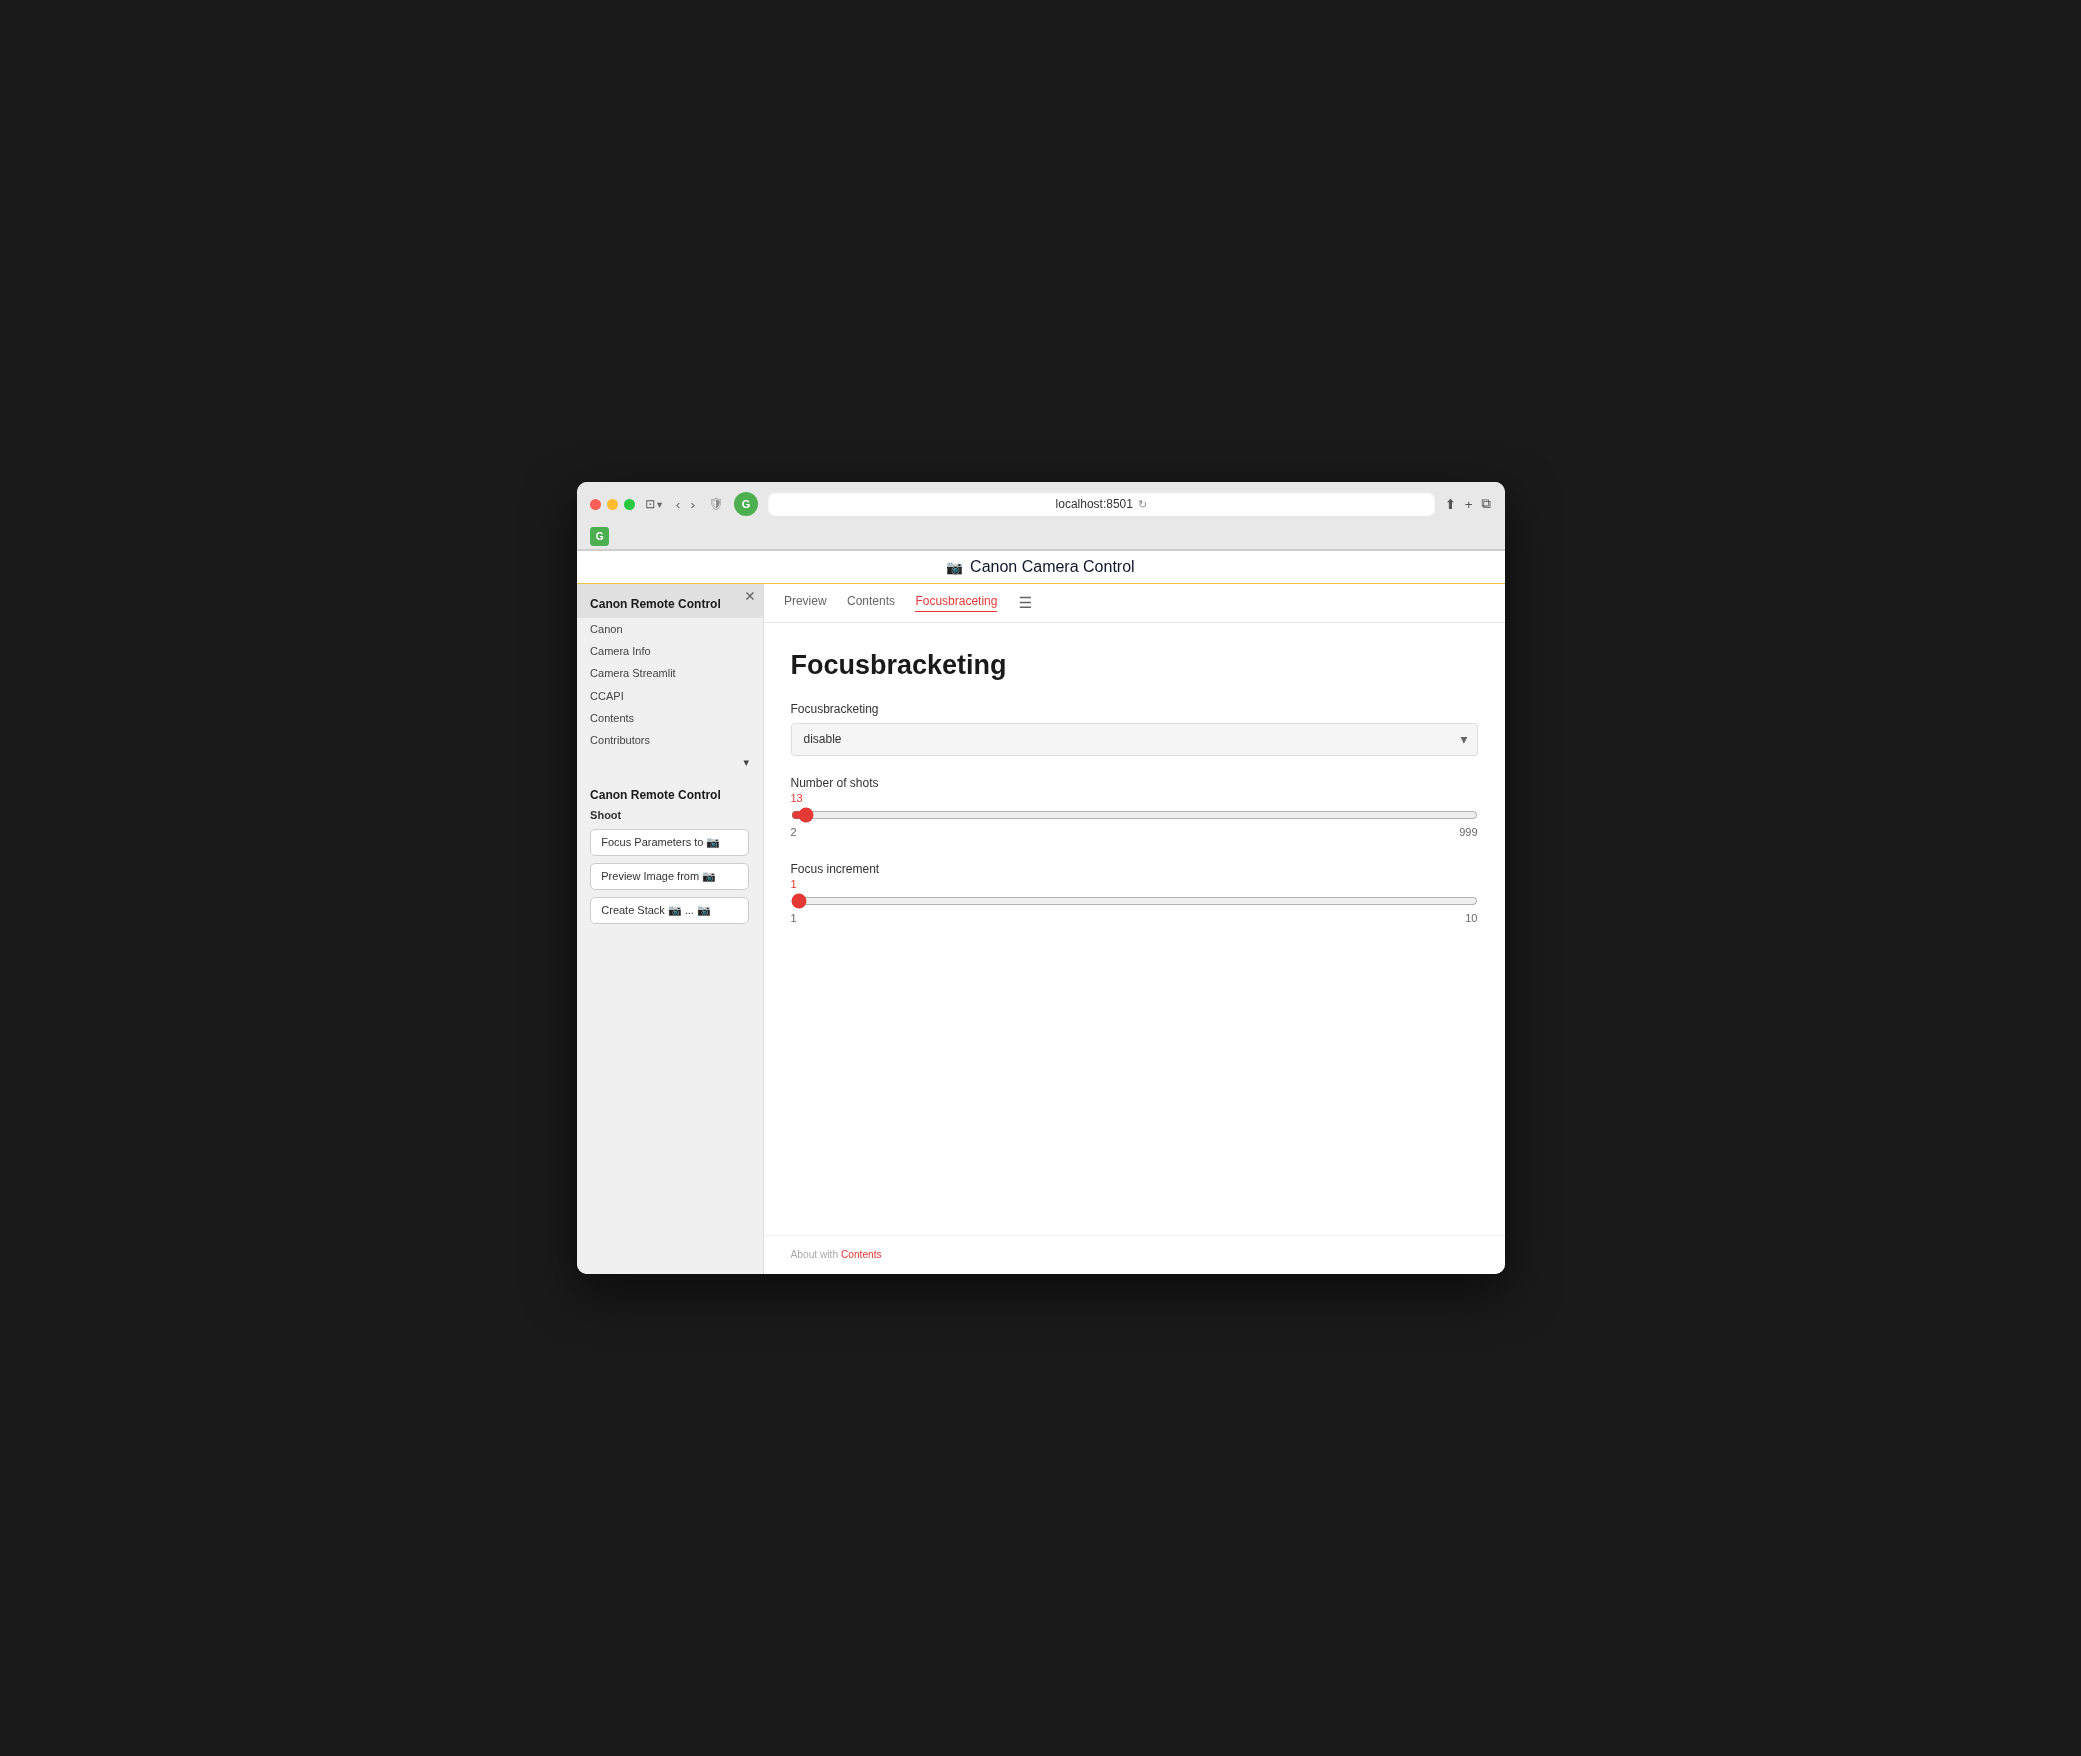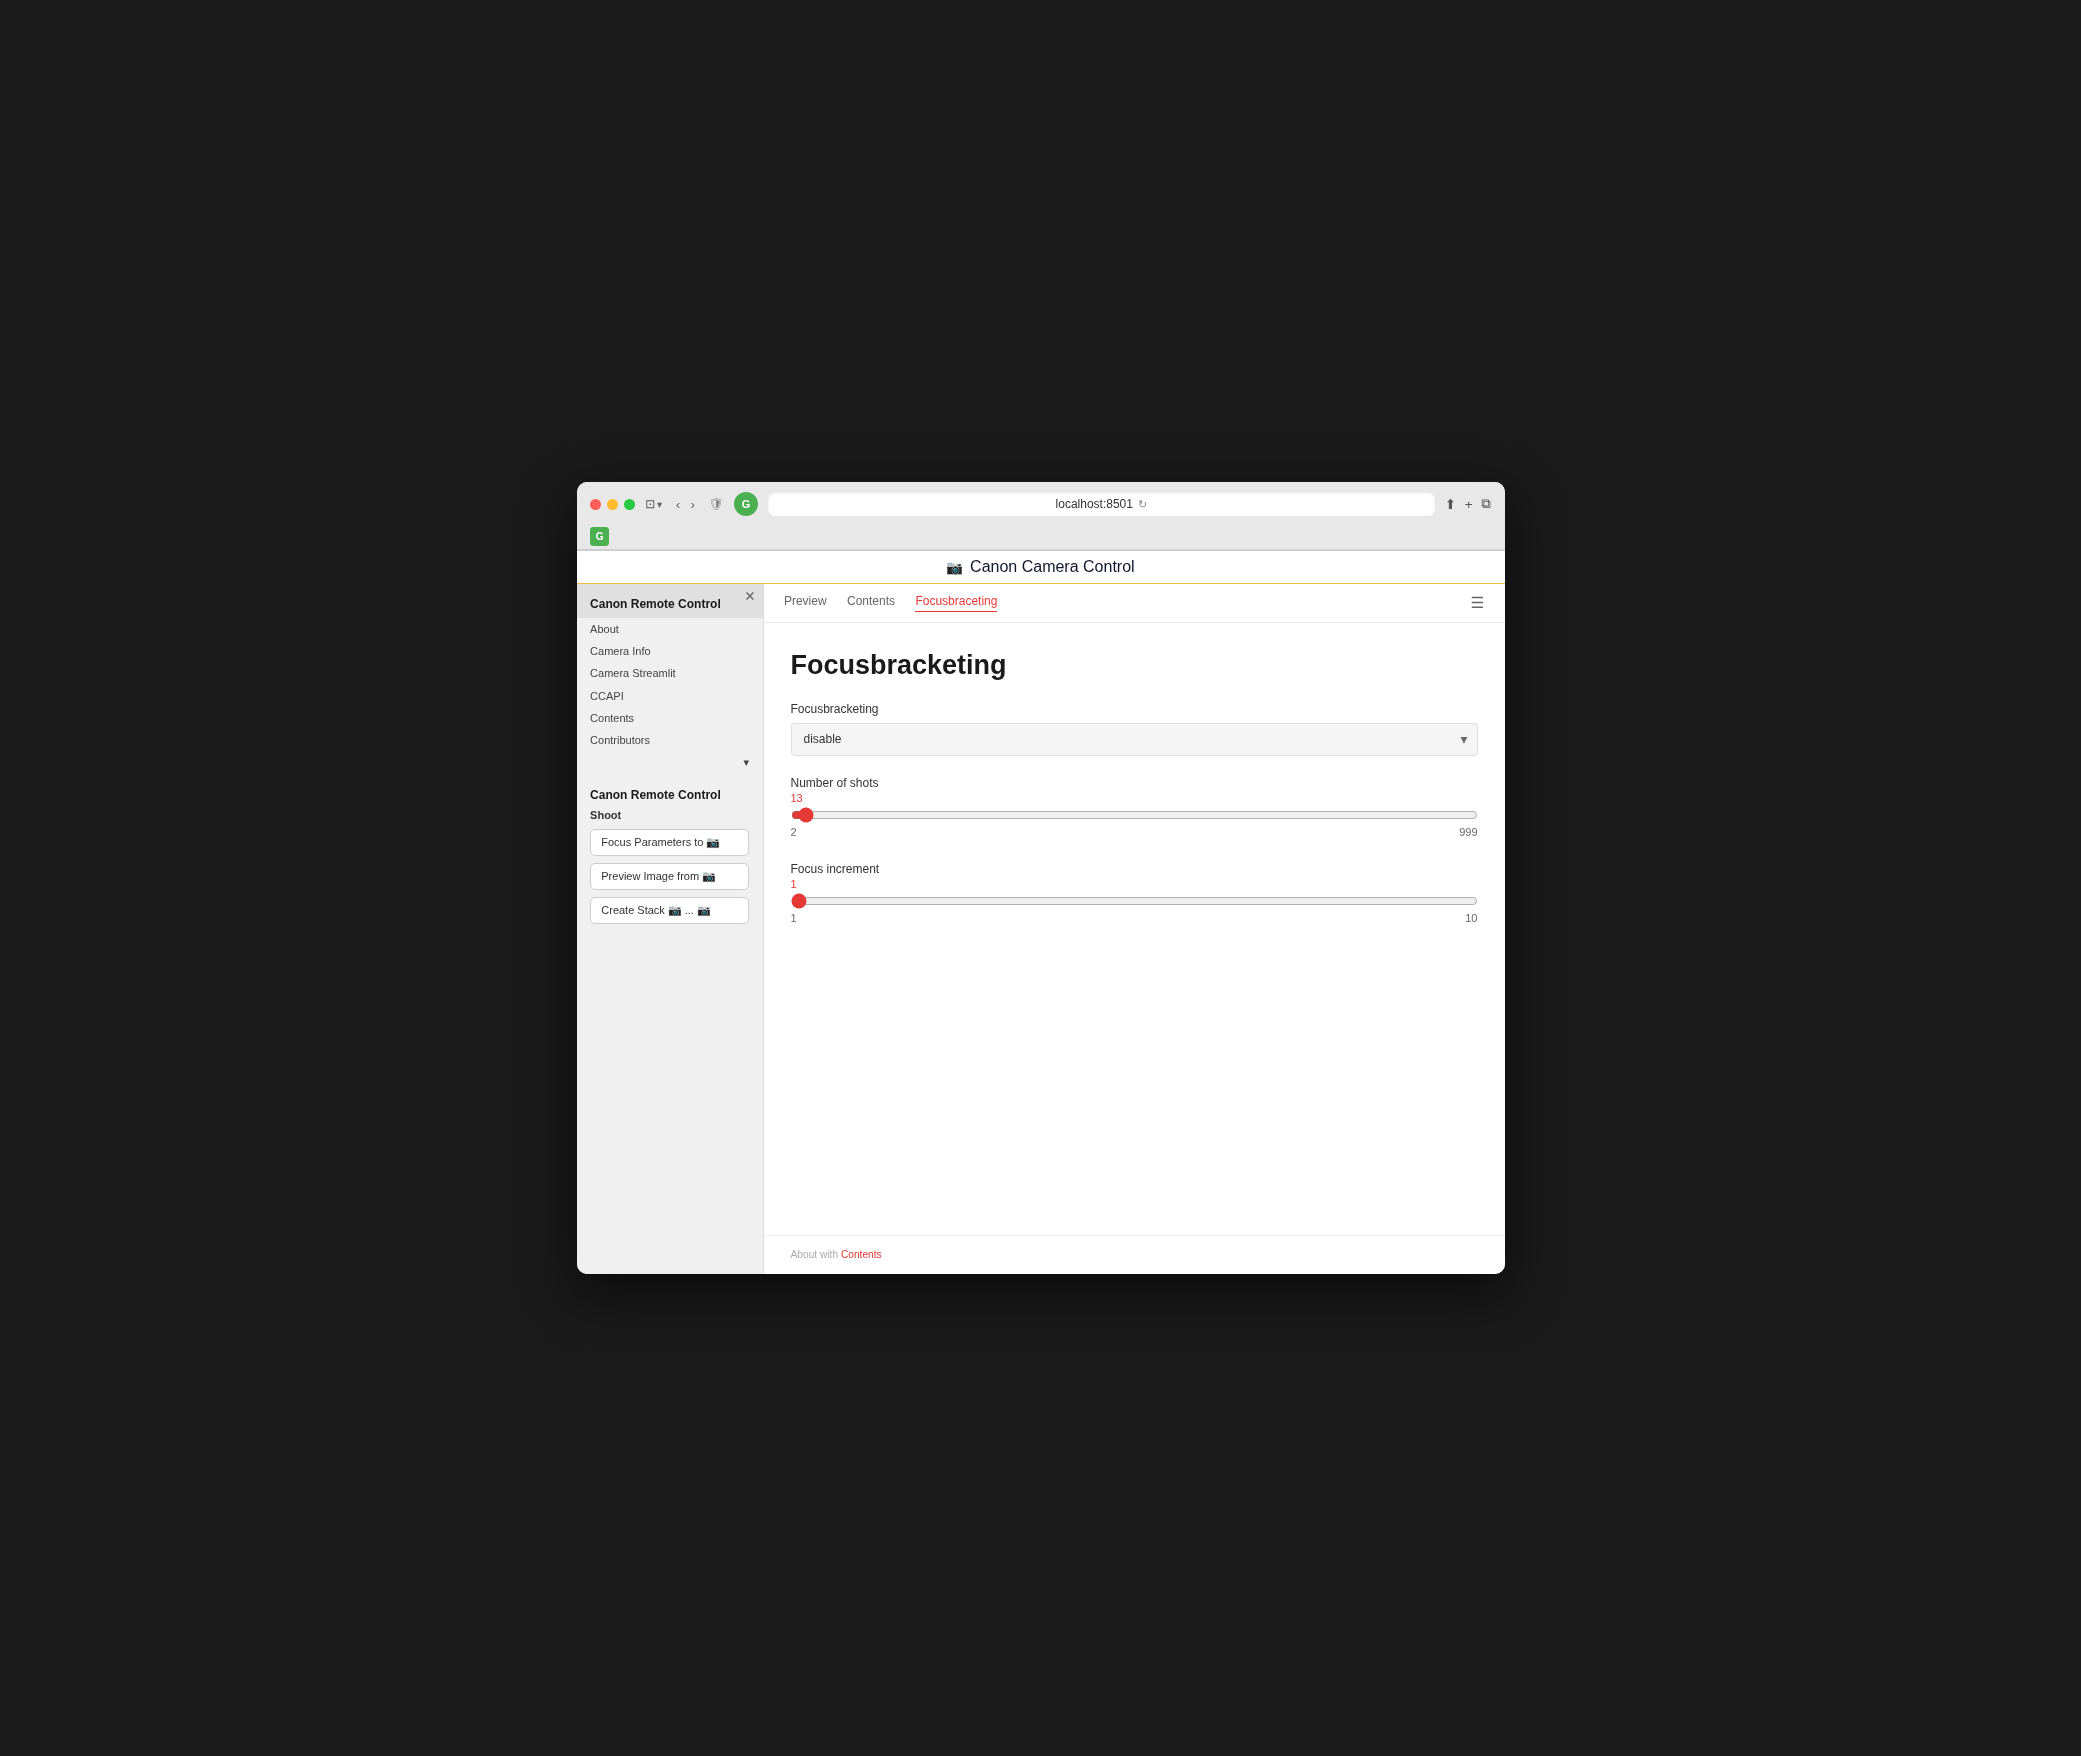--- a/index.html
+++ b/index.html
@@ -244,21 +244,21 @@
       display: flex;
       flex-direction: column;
     }
 
     .main-header {
       display: flex;
       align-items: center;
       padding: 10.2px 20.4px;
       border-bottom: 0.9px solid #e8e8e8;
       gap: 21px;
-      justify-content: space-between;
+      justify-content: flex-start;
     }
 
     .main-tabs {
       display: flex;
       gap: 20.4px;
       align-items: center;
     }
 
     .main-tab {
       font-size: 12px;
@@ -415,21 +415,21 @@
     <span class="app-header-title">Canon Camera Control</span>
   </div>
 
   <div class="app-body">
 
     <div class="sidebar">
       <button class="sidebar-close-btn">✕</button>
 
       <div class="sidebar-section-title">Canon Remote Control</div>
 
-      <a class="sidebar-nav-item">About</a>
+      <a class="sidebar-nav-item">Canon</a>
       <a class="sidebar-nav-item">Camera Info</a>
       <a class="sidebar-nav-item">Camera Streamlit</a>
       <a class="sidebar-nav-item">CCAPI</a>
       <a class="sidebar-nav-item">Contents</a>
       <a class="sidebar-nav-item">Contributors</a>
       <div class="sidebar-expand">
         <span></span>
         <span>▾</span>
       </div>
 

